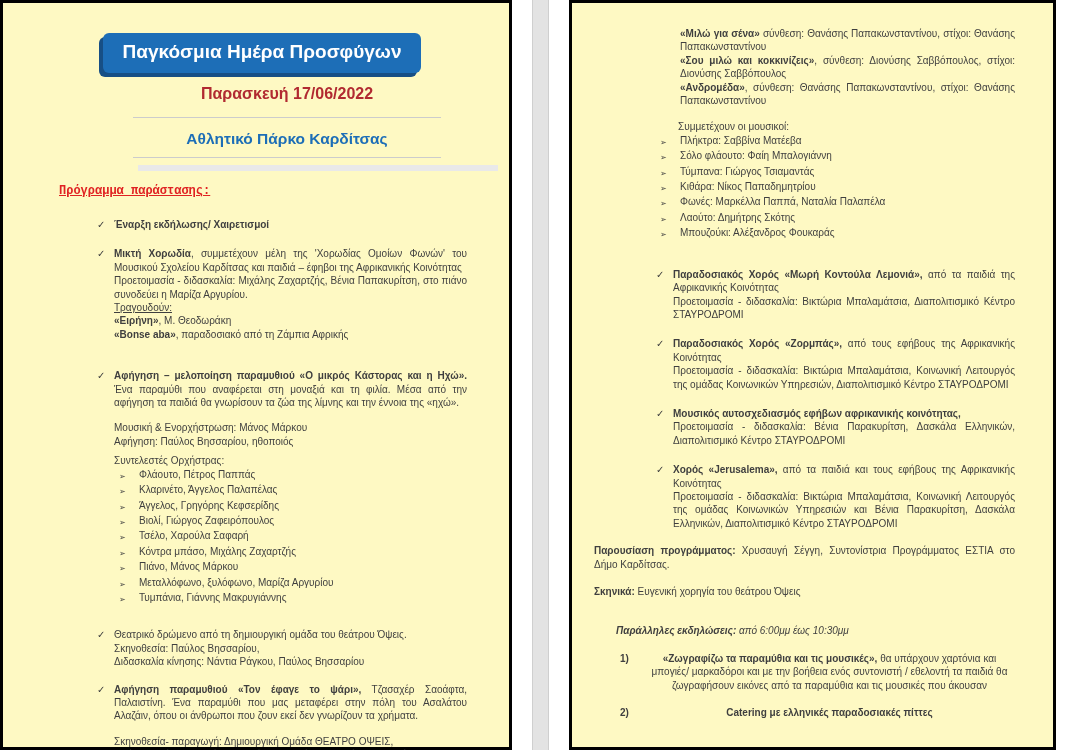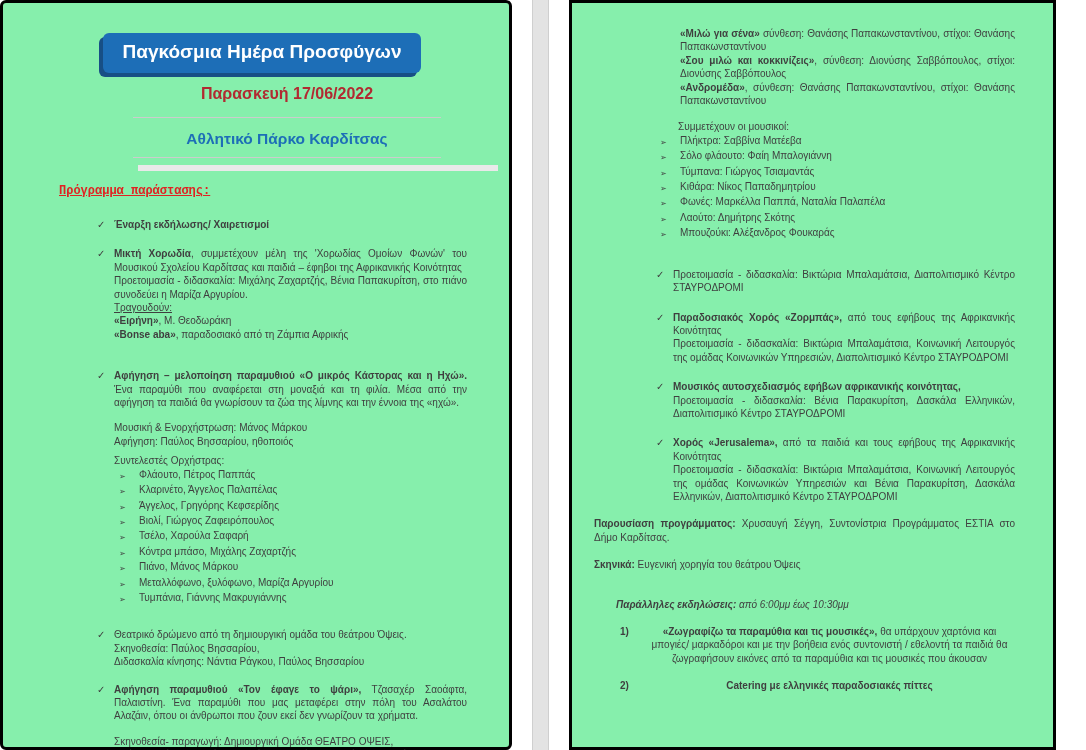--- a/index.html
+++ b/index.html
@@ -1,22 +1,22 @@
 <!DOCTYPE html>
 <html style="--banner-bg: #1d6eb7; --banner-text: #ffffff; --banner-shadow: #174f85; --date-text: #b12a31; --venue-text: #1d6eb7; --heading-text: #e02222; --body-text: #3f3f3f; --sponsor-text: #3a4a68;"><head>
 <meta charset="utf-8">
 <style>
   html,body{margin:0;padding:0;}
   body{
     width:1086px;height:750px;overflow:hidden;background:#fff;
     font-family:"Liberation Sans",sans-serif;color:var(--body-text,#3f3f3f);
   }
   .spread{display:flex;width:1086px;height:750px;}
-  .page{box-sizing:border-box;background:#86efac;border:3px solid #000;height:750px;}
-  .page1{width:512px;padding:30px 42px 0 56px;border-radius:6px;}
+  .page{box-sizing:border-box;background:#fef9c3;border:3px solid #000;height:750px;}
+  .page1{width:512px;padding:30px 42px 0 56px;}
   .divider{width:57px;display:flex;justify-content:center;background:#fff;}
   .divider-bar{width:15px;height:100%;background:#e3e3e3;border-left:1px solid #cfcfcf;border-right:1px solid #cfcfcf;}
   .page2{width:487px;padding:24px 38px 0 22px;}
 
   
   .title-banner{
     margin-left:44px;width:318px;box-sizing:border-box;text-align:center;
     background:var(--banner-bg,#1d6eb7);color:var(--banner-text,#ffffff);
     font-size:19px;font-weight:bold;padding:8px 4px 10px;border-radius:6px;
     box-shadow:-4px 4px 0 var(--banner-shadow,#174f85);
@@ -214,20 +214,21 @@
           <span class="arrow">➢</span>
           <span>Μπουζούκι: Αλέξανδρος Φουκαράς</span>
         </div>
     </div>
 
     <div class="sp26"></div>
 
     <div class="check-item p2i">
       <span class="check">✓</span>
       <div class="ibody">
+        <div class="para"><span class="b">Παραδοσιακός Χορός «Μωρή Κοντούλα Λεμονιά»,</span><span> από τα παιδιά της Αφρικανικής Κοινότητας</span></div>
         <div>Προετοιμασία - διδασκαλία: Βικτώρια Μπαλαμάτσια, Διαπολιτισμικό Κέντρο ΣΤΑΥΡΟΔΡΟΜΙ</div>
       </div>
     </div>
 
     <div class="sp16"></div>
 
     <div class="check-item p2i">
       <span class="check">✓</span>
       <div class="ibody">
         <div class="para"><span class="b">Παραδοσιακός Χορός «Ζορμπάς»,</span><span> από τους εφήβους της Αφρικανικής Κοινότητας</span></div>

